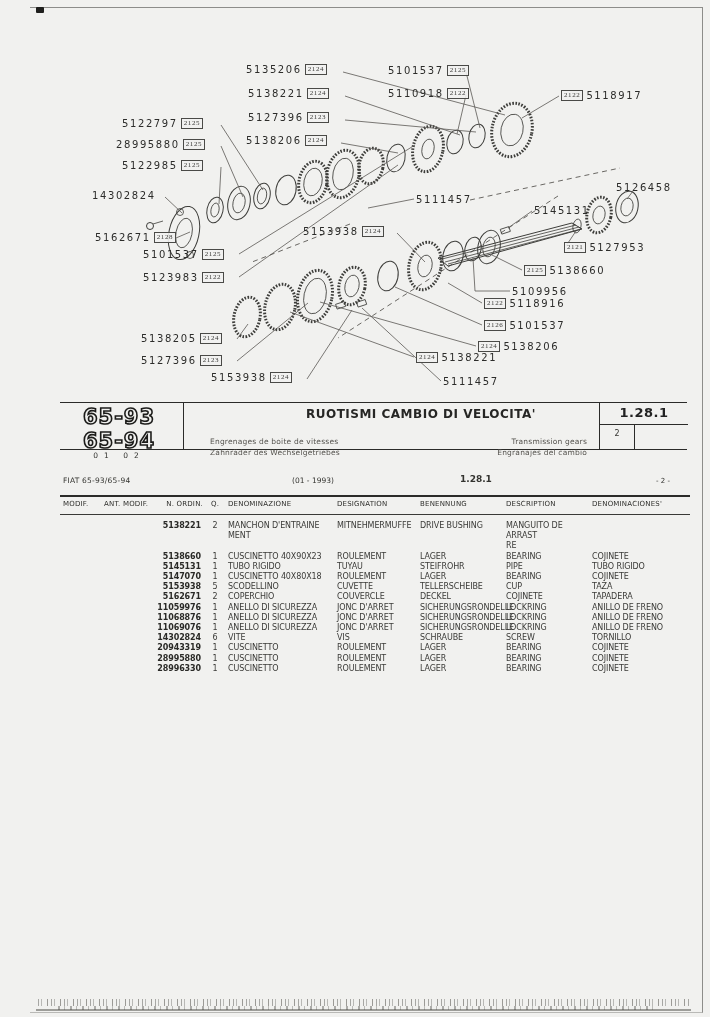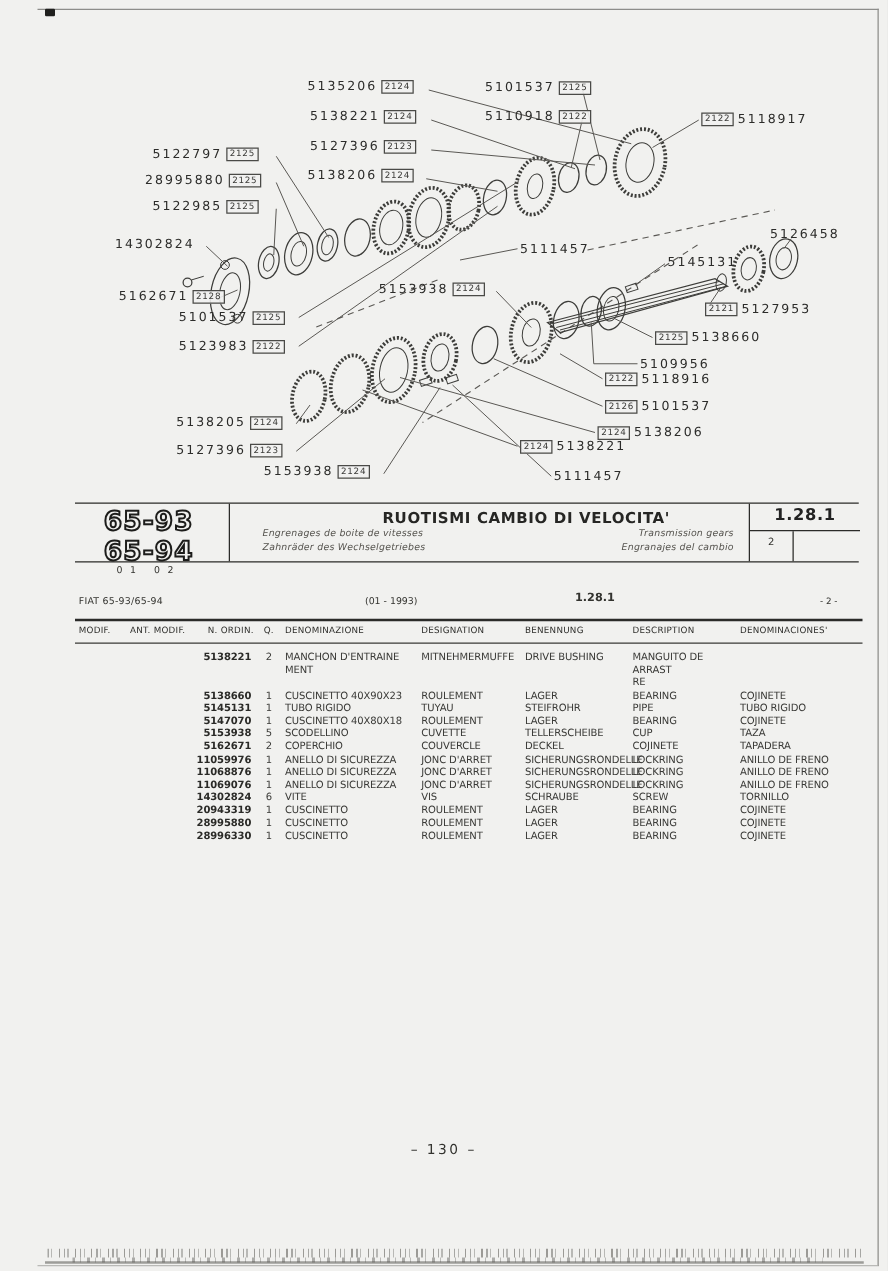--- a/index.html
+++ b/index.html
@@ -10,32 +10,32 @@
   .corner-dot{position:absolute;left:36px;top:7px;width:8px;height:6px;background:#1f1f1d;border-radius:1px;}
   svg.art{position:absolute;left:0;top:0;}
   .ln{fill:none;stroke:#3d3d3a;stroke-width:1;}
   .ln2{fill:none;stroke:#3d3d3a;stroke-width:.8;}
   .teeth{fill:none;stroke:#3d3d3a;stroke-width:3;stroke-dasharray:1.6 1.5;}
   .ld{stroke:#5a5854;stroke-width:.8;}
   .dash{stroke:#5a5854;stroke-width:.9;stroke-dasharray:5 4;fill:none;}
   .callout{position:absolute;display:flex;align-items:center;gap:3px;white-space:nowrap;
         font-size:10px;letter-spacing:1.6px;color:#2c2c2a;}
   .refbox{border:1px solid #4a4a47;font-size:7px;letter-spacing:.6px;line-height:9px;
-        padding:0 2px;color:#3a3a37;background:rgba(241,241,239,.9);}
+        padding:0 2px;color:#3a3a37;background:rgba(241,241,239,.9);font-family:Liberation Serif, serif;}
   
   .band{position:absolute;left:60px;top:402px;width:627px;height:46px;
         border-top:1.4px solid #2b2b29;border-bottom:1.4px solid #2b2b29;}
   .band .vdiv{position:absolute;top:0;bottom:0;width:1px;background:#2b2b29;}
   .badges{position:absolute;left:2px;top:2px;width:180px;text-align:center;}
   .badge{font-weight:900;font-size:21px;letter-spacing:1px;color:#f1f1ef;
         -webkit-text-stroke:1.6px #1c1c1a;text-shadow:0 0 1px #1c1c1a;display:inline-block;margin:0 2px;}
   .badge-small{font-size:7.5px;letter-spacing:6px;color:#33332f;margin-top:-2px;}
   .band-title{position:absolute;left:123px;top:4px;width:476px;text-align:center;
         font-size:12px;font-weight:600;letter-spacing:.5px;color:#262624;}
-  .sub{position:absolute;font-style:italic;font-size:7.5px;color:#55534e;letter-spacing:.2px;line-height:10.5px;}
+  .sub{position:absolute;font-size:7.5px;color:#55534e;letter-spacing:.2px;line-height:10.5px;margin-top:15px;}
   .sub.l{left:150px;top:19px;text-align:left;}
   .sub.r{right:100px;top:19px;text-align:right;}
   .code-box{position:absolute;left:539px;top:0;width:88px;height:46px;border-left:1px solid #2b2b29;}
   .code-top{height:21px;border-bottom:1px solid #2b2b29;text-align:center;
         font-size:13px;font-weight:600;color:#222;letter-spacing:.5px;line-height:20px;}
   .code-bottom{position:relative;height:24px;}
   .code-bottom .cdiv{position:absolute;left:34px;top:0;bottom:0;width:1px;background:#2b2b29;}
   .code-sheet{position:absolute;left:0;top:4px;width:34px;text-align:center;font-size:8px;color:#33332f;}
   
   .meta{position:absolute;left:60px;top:473px;width:630px;height:14px;font-size:7.5px;color:#33332f;}
@@ -465,17 +465,16 @@
         <span class="cell c3">28996330</span>
         <span class="cell c4">1</span>
         <span class="cell c5">CUSCINETTO</span>
         <span class="cell c6">ROULEMENT</span>
         <span class="cell c7">LAGER</span>
         <span class="cell c8">BEARING</span>
         <span class="cell c9">COJINETE</span>
       </div>
     </div>
 
-  <div class="pagenum">– 130 –</div>
   <div class="noise1"></div>
   <div class="noise2"></div>
   <div class="noise3"></div>
 </div>
 
 </body></html>

